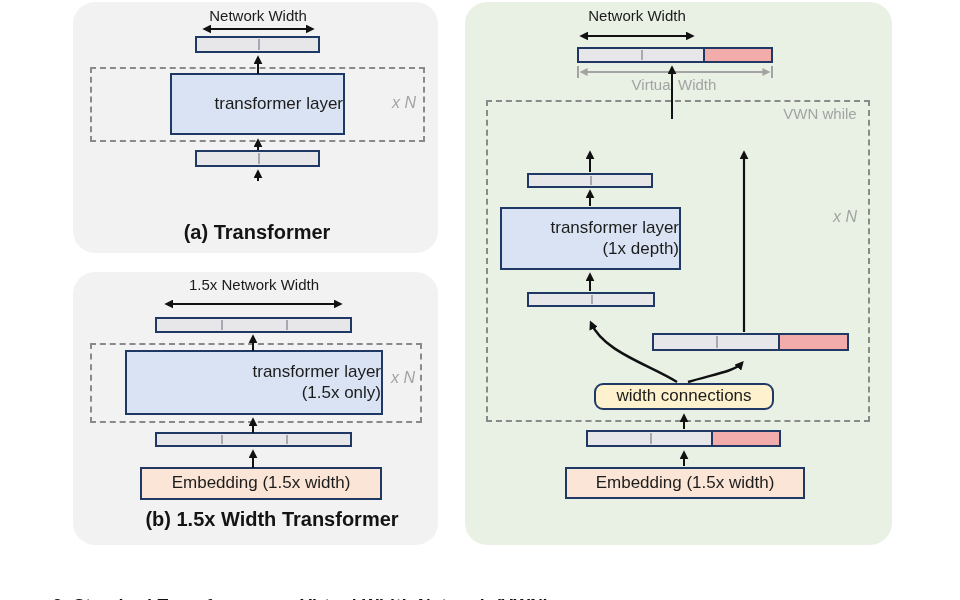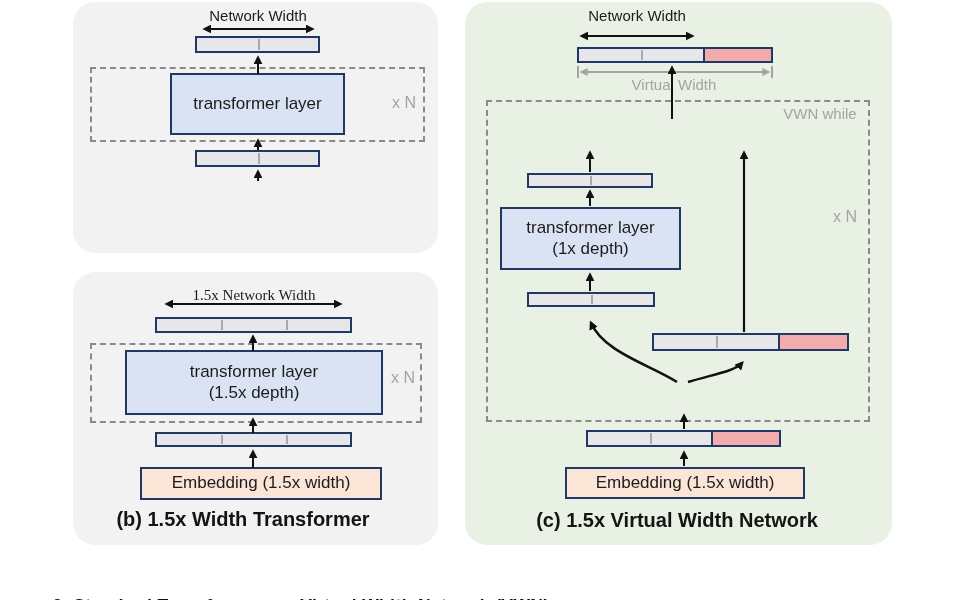--- a/index.html
+++ b/index.html
@@ -9,36 +9,36 @@
     color:#1b1b1b;
   }
   .panel{position:absolute;border-radius:22px;background:var(--panel-gray,#f2f2f2);}
   .panel.green{background:var(--panel-green,#e9f1e5);}
   .dashed-box{position:absolute;border:2px dashed var(--dash-gray,#8a8a8a);box-sizing:border-box;}
   .box{
     position:absolute;border:2px solid var(--navy,#1f3864);box-sizing:border-box;
     display:flex;flex-direction:column;align-items:center;justify-content:center;
     text-align:center;font-size:17px;line-height:1.22;color:#1c1c1c;
   }
-  .box.blue{background:var(--blue-box,#dae3f3);}
+  .box.blue{background:var(--blue-box,#dae3f3);align-items:flex-end;}
   .box.peach{background:var(--peach-box,#fbe5d6);}
   .box.yellow{background:var(--yellow-box,#fdf2cd);border-radius:9px;font-size:17px;}
   .bar{
     position:absolute;background:var(--bar-fill,#e7e7ea);
     border:2px solid var(--navy,#1f3864);box-sizing:border-box;
   }
   .cbar{position:absolute;display:flex;}
   .cbar .seg{box-sizing:border-box;border:2px solid var(--navy,#1f3864);position:relative;}
   .cbar .seg.gray{background:var(--bar-fill,#e7e7ea);}
   .cbar .seg.pink{background:var(--pink,#f2acac);margin-left:-2px;}
   .divider{position:absolute;top:1px;bottom:1px;width:0;border-left:2px dashed #a8a8b2;}
   .lbl{position:absolute;transform:translateX(-50%);white-space:nowrap;font-size:15px;color:#1b1b1b;}
   .lbl.muted{color:var(--muted,#a3a3a3);}
   .cap{position:absolute;transform:translateX(-50%);white-space:nowrap;font-weight:bold;font-size:20px;color:#141414;}
-  .xn{position:absolute;font-size:16px;color:var(--muted,#a3a3a3);white-space:nowrap;}
+  .xn{position:absolute;font-size:16px;color:var(--muted,#a3a3a3);white-space:nowrap;font-style:italic;}
   .overlay{position:absolute;left:0;top:0;pointer-events:none;}
   .figcap{
     position:absolute;left:0;top:576px;width:960px;height:24px;overflow:hidden;
     white-space:pre;font-size:17px;
   }
   .figcap .b{font-family:"Liberation Sans","DejaVu Sans",sans-serif;font-weight:bold;font-size:17.5px;letter-spacing:0.4px;color:#111;}
   .figcap2{
     position:absolute;left:0;top:597px;width:960px;white-space:pre;overflow:hidden;
     font-family:"Liberation Serif","DejaVu Serif",serif;font-size:17px;color:#222;
   }
@@ -55,42 +55,43 @@
   <div class="bar" style="left:195px;top:36px;width:125px;height:17px;">
     <i class="divider" style="left:50%;"></i>
   </div>
   <div class="box blue" style="left:170px;top:73px;width:175px;height:62px;">
     <span>transformer layer</span>
   </div>
   <div class="xn" style="left:392px;top:94px;">x N</div>
   <div class="bar" style="left:195px;top:150px;width:125px;height:17px;">
     <i class="divider" style="left:50%;"></i>
   </div>
+  <div class="cap" style="left:257px;top:221px;">(a) Transformer</div>
 
   <div class="panel" style="left:73px;top:272px;width:365px;height:273px;">
-    <div class="lbl" style="left:181px;top:15px;font-family:Liberation Serif, serif;">1.5x Network Width</div>
+    <div class="lbl" style="left:181px;top:4px;">1.5x Network Width</div>
   </div>
   <div class="dashed-box" style="left:90px;top:343px;width:332px;height:80px;"></div>
   <div class="bar" style="left:155px;top:317px;width:197px;height:16px;">
     <i class="divider" style="left:33.3%;"></i>
     <i class="divider" style="left:66.6%;"></i>
   </div>
   <div class="box blue" style="left:125px;top:350px;width:258px;height:65px;">
     <span>transformer layer</span>
-    <span>(1.5x depth)</span>
+    <span>(1.5x only)</span>
   </div>
   <div class="xn" style="left:391px;top:369px;">x N</div>
   <div class="bar" style="left:155px;top:432px;width:197px;height:15px;">
     <i class="divider" style="left:33.3%;"></i>
     <i class="divider" style="left:66.6%;"></i>
   </div>
   <div class="box peach" style="left:140px;top:467px;width:242px;height:33px;">
     <span>Embedding (1.5x width)</span>
   </div>
-  <div class="cap" style="left:243px;top:508px;">(b) 1.5x Width Transformer</div>
+  <div class="cap" style="left:272px;top:508px;">(b) 1.5x Width Transformer</div>
 
   <div class="panel green" style="left:465px;top:2px;width:427px;height:543px;">
     <div class="lbl" style="left:172px;top:5px;">Network Width</div>
   </div>
   <div class="dashed-box" style="left:486px;top:100px;width:384px;height:322px;"></div>
   <div class="lbl muted" style="left:820px;top:105px;">VWN while</div>
 
   <div class="cbar" style="left:577px;top:47px;height:16px;">
     <div class="seg gray" style="width:128px;height:16px;">
       <i class="divider" style="left:50%;"></i>
@@ -114,32 +115,34 @@
     <i class="divider" style="left:50%;"></i>
   </div>
 
   <div class="cbar" style="left:652px;top:333px;height:18px;">
     <div class="seg gray" style="width:128px;height:18px;">
       <i class="divider" style="left:50%;"></i>
     </div>
     <div class="seg pink" style="width:71px;height:18px;"></div>
   </div>
 
+  <div class="box yellow" style="left:594px;top:383px;width:180px;height:27px;">
+    <span>width connections</span>
+  </div>
 
   <div class="cbar" style="left:586px;top:430px;height:17px;">
     <div class="seg gray" style="width:127px;height:17px;">
       <i class="divider" style="left:50%;"></i>
     </div>
     <div class="seg pink" style="width:70px;height:17px;"></div>
   </div>
 
   <div class="box peach" style="left:565px;top:467px;width:240px;height:32px;">
     <span>Embedding (1.5x width)</span>
   </div>
-  <div class="cap" style="left:677px;top:509px;">(c) 1.5x Virtual Width Network</div>
 
   <svg class="overlay" width="960" height="600" viewBox="0 0 960 600">
     <defs>
       <marker id="ab" viewBox="0 0 10 10" refX="7" refY="5" markerWidth="9" markerHeight="9" markerUnits="userSpaceOnUse" orient="auto-start-reverse">
         <path d="M0,0 L10,5 L0,10 z" fill="#111111"></path>
       </marker>
       <marker id="ag" viewBox="0 0 10 10" refX="7" refY="5" markerWidth="8" markerHeight="8" markerUnits="userSpaceOnUse" orient="auto-start-reverse">
         <path d="M0,0 L10,5 L0,10 z" fill="#a3a3a3"></path>
       </marker>
     </defs>

